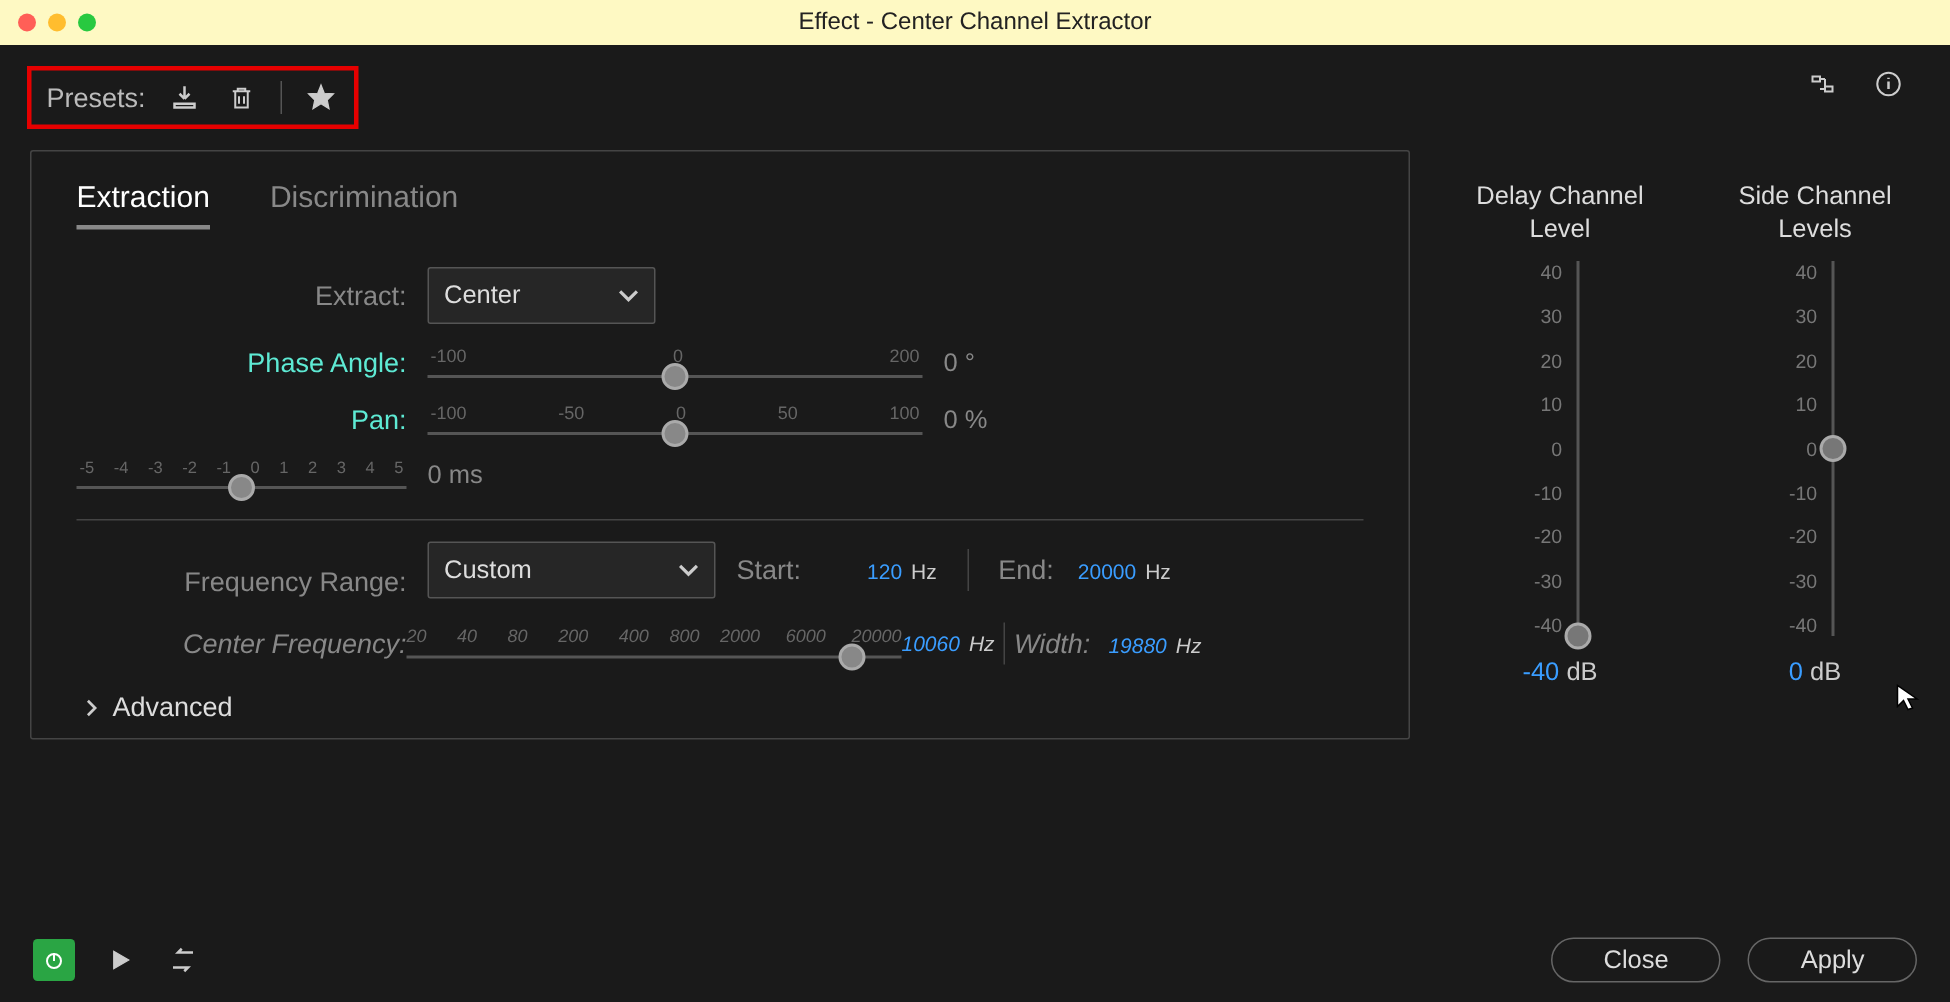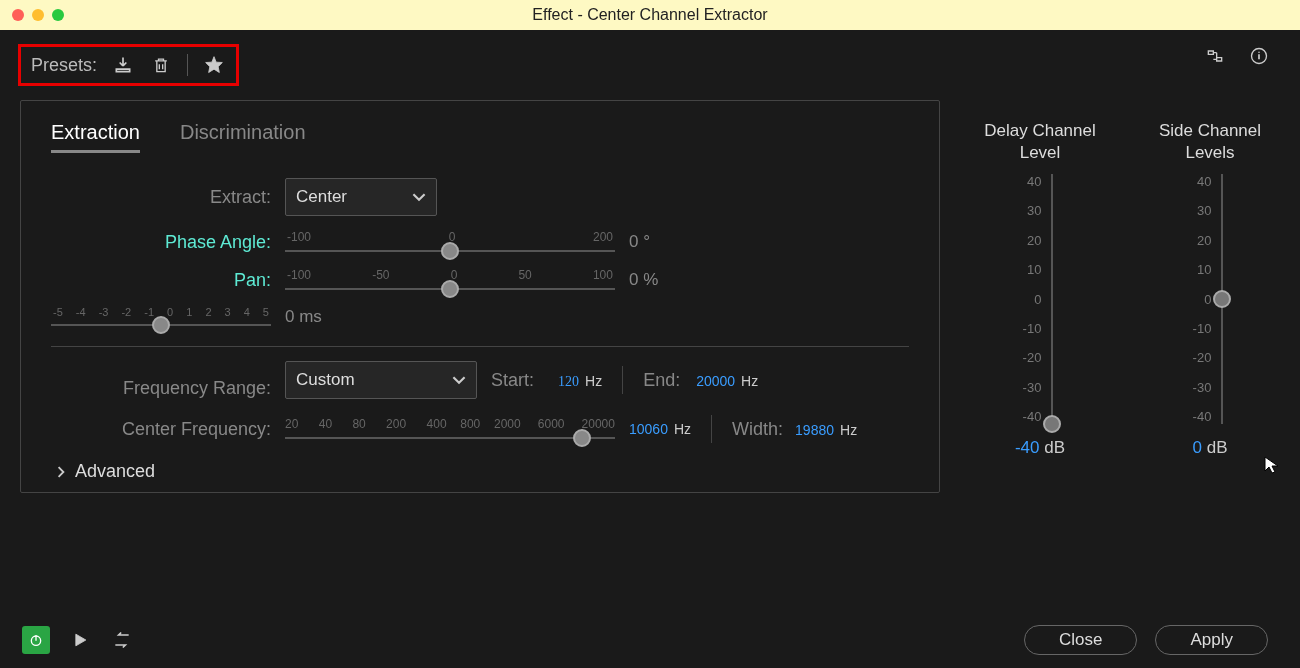--- a/index.html
+++ b/index.html
@@ -37,21 +37,21 @@
   .adv{display:flex;align-items:center;gap:8px;font-size:18px;color:#ddd;margin-top:18px;cursor:pointer;padding-left:4px;}
   .adv svg{width:12px;height:12px;fill:#ccc;}
   .right-panel{width:310px;display:flex;padding:20px 0 0 30px;gap:30px;}
   .vcol{flex:1;display:flex;flex-direction:column;align-items:center;}
   .vcol-title{font-size:17px;color:#ddd;text-align:center;line-height:1.3;height:44px;}
   .vslider{position:relative;height:250px;margin-top:10px;display:flex;}
   .vlabels{display:flex;flex-direction:column;justify-content:space-between;align-items:flex-end;font-size:13px;color:#777;margin-right:6px;}
   .vtrack{width:2px;background:#555;position:relative;margin:0 4px;}
   .vthumb{width:14px;height:14px;border-radius:50%;background:#777;border:2px solid #aaa;position:absolute;left:-8px;transform:translateY(-50%);}
   .db{font-size:17px;margin-top:14px;color:#ccc;}
-  .footer{position:absolute;bottom:0;left:0;right:10px;height:56px;display:flex;align-items:center;padding:0 22px;gap:18px;}
+  .footer{position:absolute;bottom:0;left:0;right:0;height:56px;display:flex;align-items:center;padding:0 22px;gap:18px;}
   .power{width:28px;height:28px;border-radius:3px;background:#2aa544;display:flex;align-items:center;justify-content:center;}
   .power svg{width:16px;height:16px;stroke:#fff;fill:none;stroke-width:2;}
   .btn{border:1px solid #666;border-radius:16px;padding:4px 34px;font-size:17px;color:#ddd;cursor:pointer;}
   .chev{width:14px;height:14px;}
   .seg{display:flex;align-items:baseline;gap:6px;}
   .cflabels{display:flex;font-size:12px;color:#666;width:100%;}
   .cursor{position:absolute;left:1263px;top:455px;width:20px;height:20px;}
   .cursor svg{fill:#fff;stroke:#000;stroke-width:1;}
 </style>
 </head>
@@ -176,32 +176,32 @@
     <div style="display:flex;align-items:center;gap:14px;">
       <div style="width:220px;text-align:right;margin-top:16px;" class="lbl">Frequency Range:</div>
       <div class="select wide">
         <span>Custom</span>
         <svg class="chev" viewBox="0 0 10 10">
             <path d="M1 3l4 4 4-4" fill="none" stroke="#ccc" stroke-width="1.5"></path>
           </svg>
       </div>
       <div class="seg">
         <span class="lbl" style="text-align:left;">Start:</span>
-        <span class="blue" style="margin-left:18px;font-family:Liberation Serif, serif;">120</span>
+        <span class="blue" style="margin-left:38px;">120</span>
         <span>Hz</span>
       </div>
       <div style="width:1px;height:28px;background:#444;margin:0 6px;"></div>
       <div class="seg">
         <span class="lbl" style="text-align:left;">End:</span>
         <span class="blue" style="margin-left:10px;">20000</span>
         <span>Hz</span>
       </div>
     </div>
 
-    <div style="display:flex;align-items:center;gap:14px;margin-top:16px;">
+    <div style="display:flex;align-items:center;margin-top:16px;font-style:italic;">
       <div style="width:220px;text-align:right;" class="lbl">Center Frequency:</div>
       <div style="width:330px;" class="slider-wrap">
         <div class="cflabels">
           <span style="flex:1">20</span>
             <span style="flex:1">40</span>
             <span style="flex:1">80</span>
             <span style="flex:1.2">200</span>
             <span style="flex:1">400</span>
             <span style="flex:1">800</span>
             <span style="flex:1.3">2000</span>

